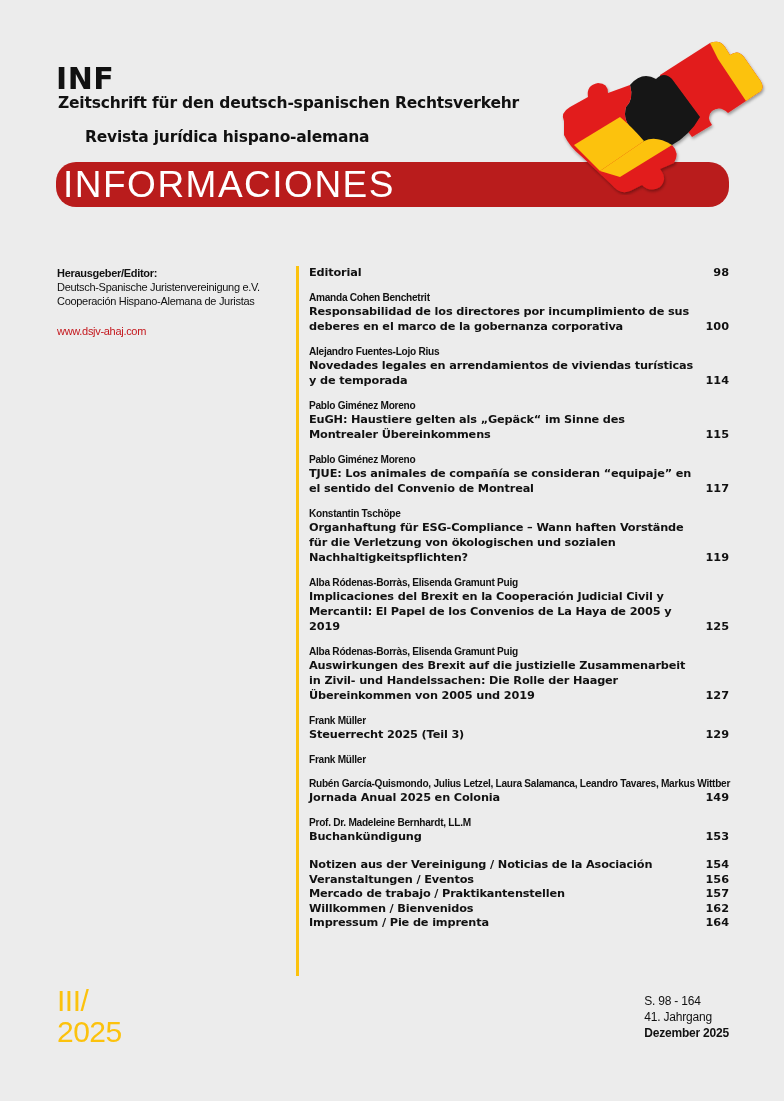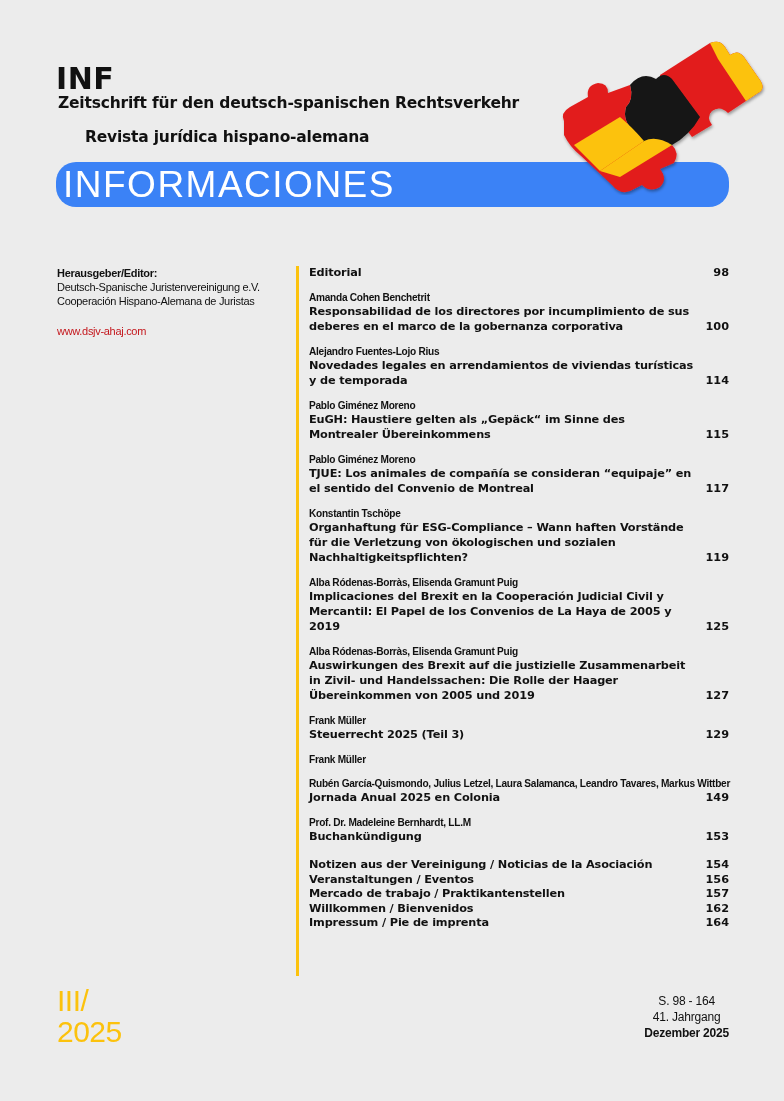--- a/index.html
+++ b/index.html
@@ -25,21 +25,21 @@
       font-family: "DejaVu Sans", sans-serif;
       font-size: 15.5px;
       font-weight: bold;
       letter-spacing: -0.2px;
       line-height: 20px;
     }
     .sub1 { top: 93px; }
     .sub2 { top: 127px; margin-left: 27px; }
     .banner {
       left: 56px; top: 162px; width: 673px; height: 45px;
-      background: #3b82f6;
+      background: #b91c1c;
       border-radius: 20px;
     }
     .banner-text {
       position: absolute; left: 7px; top: 0px;
       font-family: "Liberation Sans", sans-serif;
       font-weight: normal;
       font-size: 37px;
       line-height: 45px;
       color: #ffffff;
       letter-spacing: 1.5px;
@@ -97,21 +97,21 @@
 
     .issue {
       left: 57px; top: 985px;
       font-family: "Liberation Sans", sans-serif;
       color: #fcc20d;
       font-size: 30px;
       line-height: 31px;
       letter-spacing: -0.5px;
     }
     .meta {
-      right: 55px; top: 993px; text-align: center;
+      right: 55px; top: 993px; text-align: left;
       font-family: "Liberation Sans", sans-serif;
       font-size: 12px;
       line-height: 16px;
       letter-spacing: -0.2px;
     }
     .meta .bold { font-weight: bold; }
   </style>
 </head>
 <body>
 

